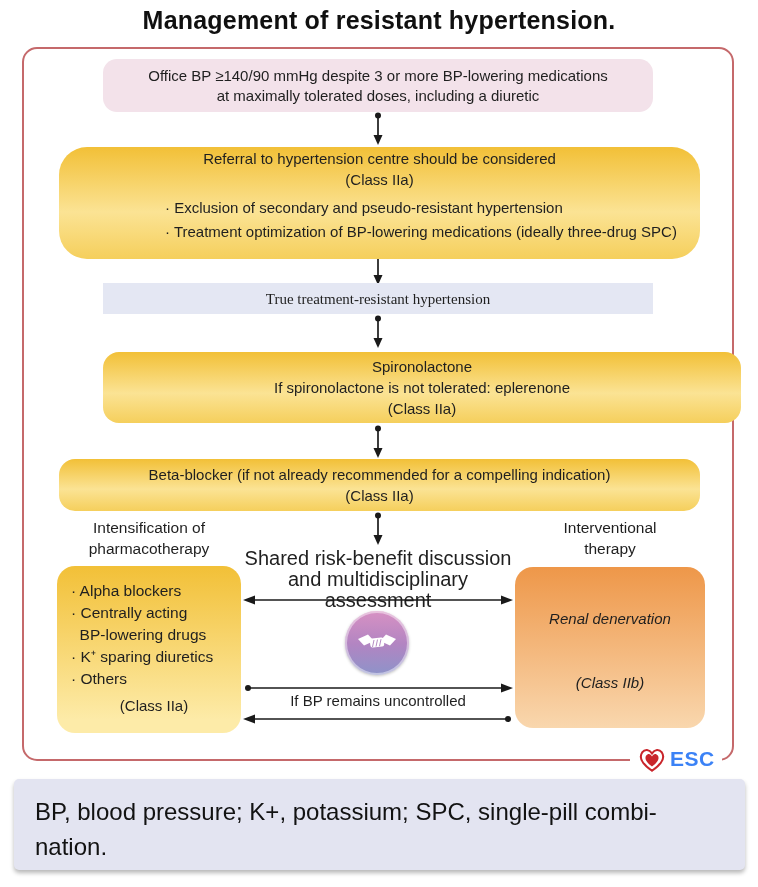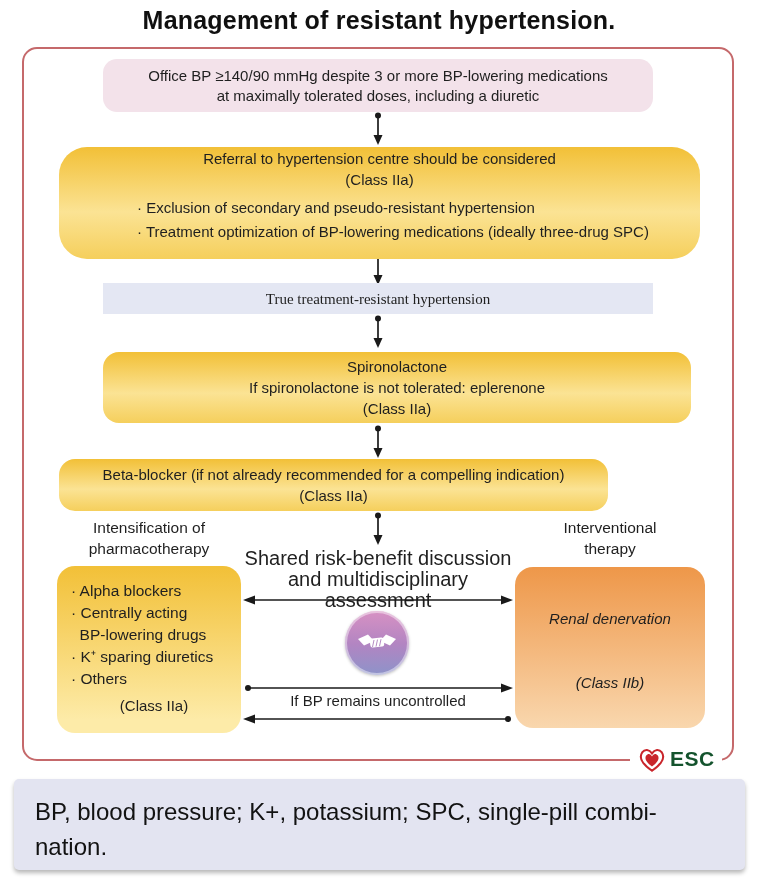--- a/index.html
+++ b/index.html
@@ -23,26 +23,26 @@
          font-size:25px;font-weight:700;color:#101010;letter-spacing:.2px;}
   .frame{position:absolute;left:22px;top:47px;width:712px;height:714px;
          border:2px solid var(--border);border-radius:15px;}
   .box{position:absolute;color:var(--text);font-size:15px;line-height:20px;}
   .criteria{left:103px;top:59px;width:550px;height:53px;background:var(--criteria-bg);
             border-radius:14px;display:flex;flex-direction:column;justify-content:center;
             text-align:center;}
   .gold-box{background:linear-gradient(180deg,var(--yellow-top) 0%,var(--yellow-mid) 58%,var(--yellow-deep) 100%);}
   .referral{left:59px;top:147px;width:641px;height:112px;border-radius:28px;padding-top:1px;}
   .referral .centerline{text-align:center;line-height:21px;}
-  .referral .bullets{margin-top:6px;padding-left:78px;text-align:left;line-height:24px;}
+  .referral .bullets{margin-top:6px;padding-left:78px;text-align:left;line-height:24px;margin-left:28px;}
   .neutral{left:103px;top:283px;width:550px;height:31px;background:var(--neutral-bg);
            border-radius:0;display:flex;align-items:center;justify-content:center;font-family:Liberation Serif, serif;}
-  .spiro{left:103px;top:352px;width:588px;height:71px;border-radius:16px;display:flex;
+  .spiro{left:103px;top:352px;width:638px;height:71px;border-radius:16px;display:flex;
          flex-direction:column;justify-content:center;text-align:center;line-height:21px;}
-  .beta{left:59px;top:459px;width:549px;height:52px;border-radius:16px;display:flex;
+  .beta{left:59px;top:459px;width:641px;height:52px;border-radius:16px;display:flex;
         flex-direction:column;justify-content:center;text-align:center;line-height:21px;}
   .branch-label{position:absolute;text-align:center;white-space:pre-line;font-size:15.5px;
                 line-height:21px;color:var(--text);}
   .label-left{left:57px;top:517px;width:184px;}
   .label-right{left:515px;top:517px;width:190px;}
   .pharma-box{left:57px;top:566px;width:184px;height:167px;border-radius:18px;
               background:linear-gradient(180deg,var(--yellow-top) 0%,var(--yellow-light) 92%);
               padding:14px 4px 4px 14px;}
   .pharma-box .bullet{white-space:pre-line;font-size:15.5px;line-height:22px;text-align:left;}
   .pharma-box .classline{text-align:center;margin-top:6px;}
@@ -56,21 +56,21 @@
   .uncontrolled-text{position:absolute;left:243px;top:692px;width:270px;text-align:center;
                      font-size:15px;color:var(--text);}
   .varrow{position:absolute;left:372px;}
   .harrow{position:absolute;left:243px;}
   .handshake{position:absolute;left:345px;top:611px;width:64px;height:64px;border-radius:50%;
              background:linear-gradient(180deg,#d791c3 0%,#b285c2 52%,#8d93c9 100%);
              display:flex;align-items:center;justify-content:center;
              box-shadow:0 1px 3px rgba(0,0,0,.25), inset 0 0 0 2px rgba(255,255,255,.45);}
   .esc-logo{position:absolute;left:630px;top:740px;height:38px;background:#fff;
             padding:0 7px;display:flex;align-items:center;gap:3px;}
-  .esc-text{font-size:21px;font-weight:700;color:#14532d;letter-spacing:.5px;}
+  .esc-text{font-size:21px;font-weight:700;color:#3b82f6;letter-spacing:.5px;}
   .footer{position:absolute;left:14px;top:779px;width:731px;height:91px;
           background:var(--footer-bg);border-radius:5px;padding:15px 21px;
           font-size:24px;line-height:35px;color:#121212;
           box-shadow:0 3px 4px rgba(0,0,0,.28);}
 </style>
 </head>
 <body>
 
 <div class="stage">
 

